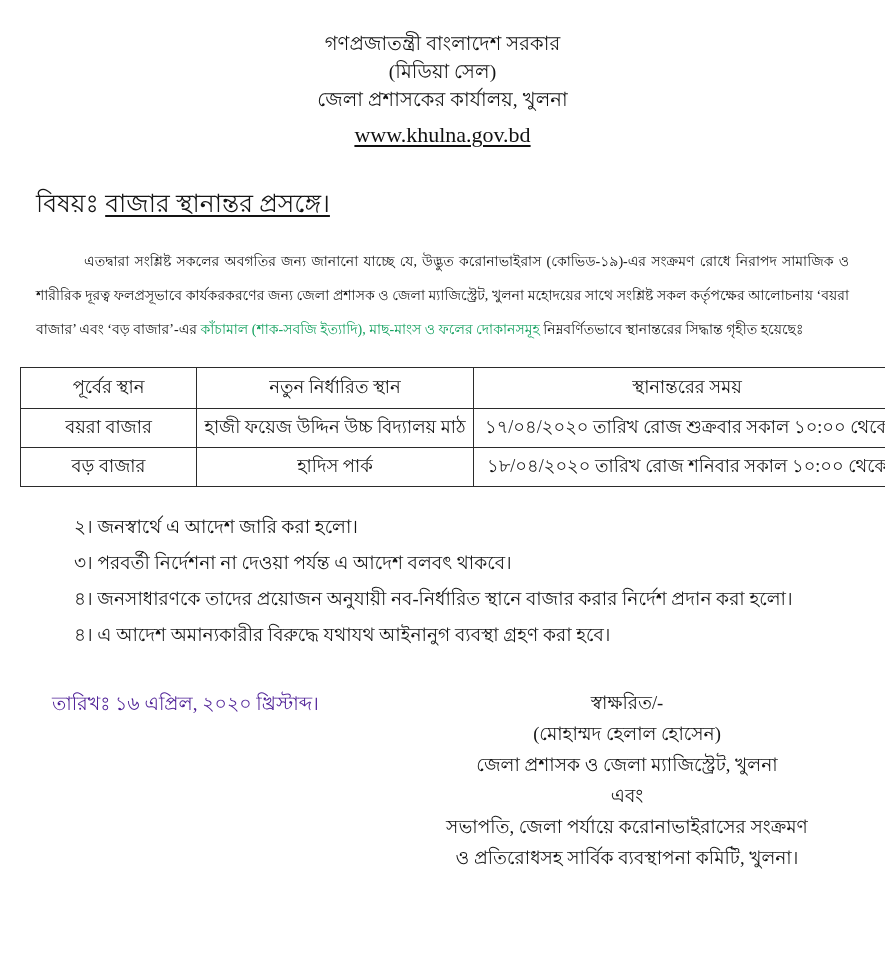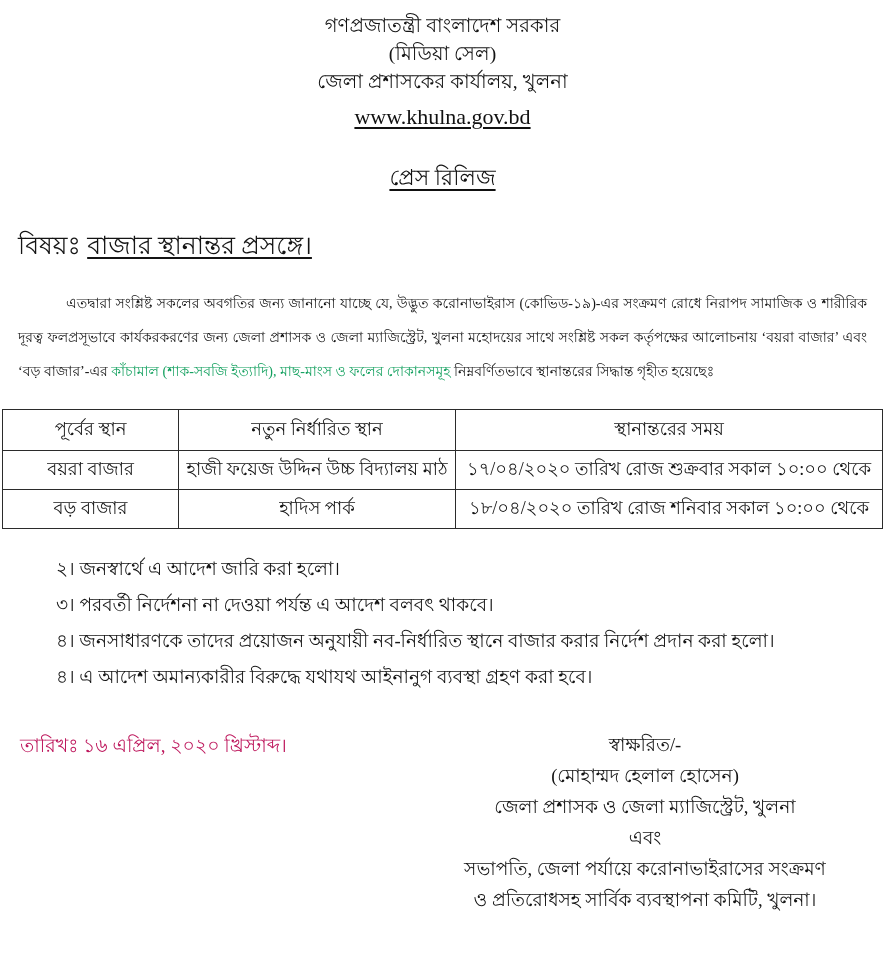--- a/index.html
+++ b/index.html
@@ -14,21 +14,21 @@
     overflow: hidden;
     font-family: "Liberation Serif", "DejaVu Serif", serif;
     color: #1a1a1a;
     position: relative;
   }
 
   .page {
     width: 885px;
     height: 960px;
     box-sizing: border-box;
-    padding: 0;
+    padding: 18px;
     position: relative;
   }
 
   
   .letterhead {
     text-align: center;
     padding-top: 12px;
   }
   .letterhead .lh-line {
     font-size: 19.5px;
@@ -133,24 +133,24 @@
   }
 
   
   .footer-row {
     margin-top: 34px;
     display: flex;
     align-items: flex-start;
     justify-content: space-between;
   }
   .date-line {
-    margin-left: 20px;
+    margin-left: 34px;
     font-size: 19px;
     line-height: 30px;
-    color: #be185d;
+    color: #4c1d95;
     white-space: nowrap;
     padding-top: 2px;
   }
   .signature-block {
     width: 460px;
     margin-right: 10px;
     text-align: center;
   }
   .signature-block .sig-line {
     font-size: 18.6px;
@@ -166,23 +166,20 @@
 
 <div class="page">
 
   <div class="letterhead">
     <div class="lh-line">গণপ্রজাতন্ত্রী বাংলাদেশ সরকার</div>
     <div class="lh-line">(মিডিয়া সেল)</div>
     <div class="lh-line">জেলা প্রশাসকের কার্যালয়, খুলনা</div>
     <div class="lh-url">www.khulna.gov.bd</div>
   </div>
 
-  <div class="doc-title-wrap">
-    <span class="doc-title">প্রেস রিলিজ</span>
-  </div>
 
   <div class="subject-line">
     <span class="subject-label">বিষয়ঃ</span>
     <span class="subject-text">বাজার স্থানান্তর প্রসঙ্গে।</span>
   </div>
 
   <p class="body-para">
     <span>এতদ্বারা সংশ্লিষ্ট সকলের অবগতির জন্য জানানো যাচ্ছে যে, উদ্ভুত করোনাভাইরাস (কোভিড-১৯)-এর সংক্রমণ রোধে নিরাপদ সামাজিক ও শারীরিক দূরত্ব ফলপ্রসূভাবে কার্যকরকরণের জন্য জেলা প্রশাসক ও জেলা ম্যাজিস্ট্রেট, খুলনা মহোদয়ের সাথে সংশ্লিষ্ট সকল কর্তৃপক্ষের আলোচনায় ‘বয়রা বাজার’ এবং ‘বড় বাজার’-এর </span><span class="hl-green">কাঁচামাল (শাক-সবজি ইত্যাদি), মাছ-মাংস ও ফলের দোকানসমূহ</span><span> নিম্নবর্ণিতভাবে স্থানান্তরের সিদ্ধান্ত গৃহীত হয়েছেঃ</span>
   </p>
 

